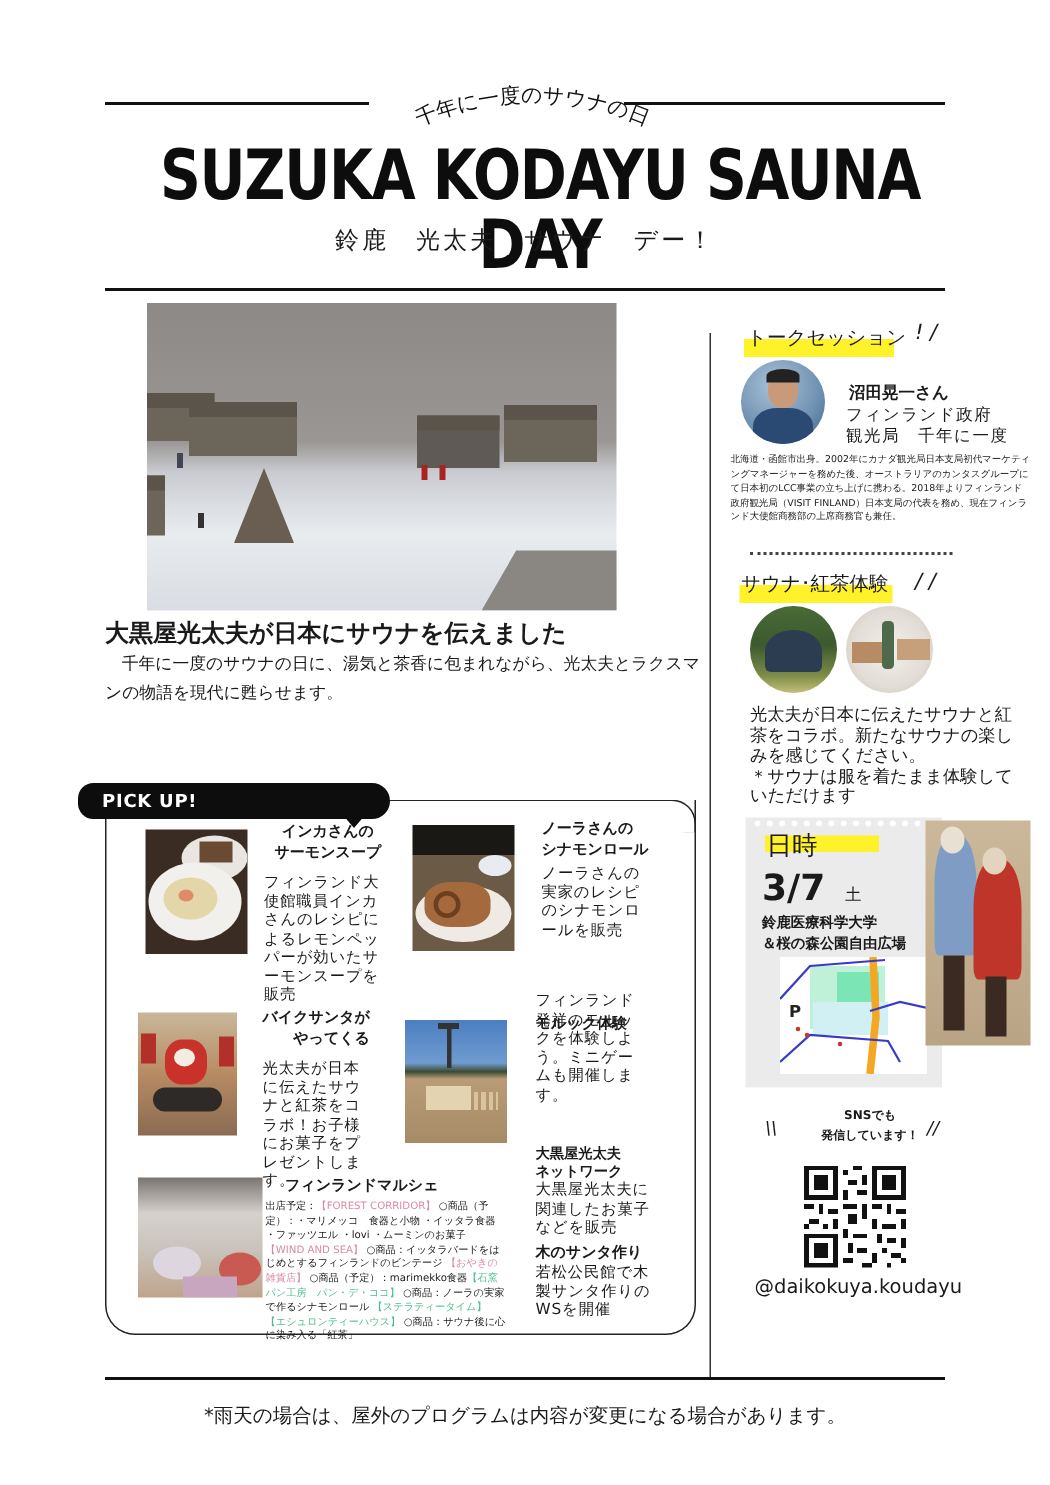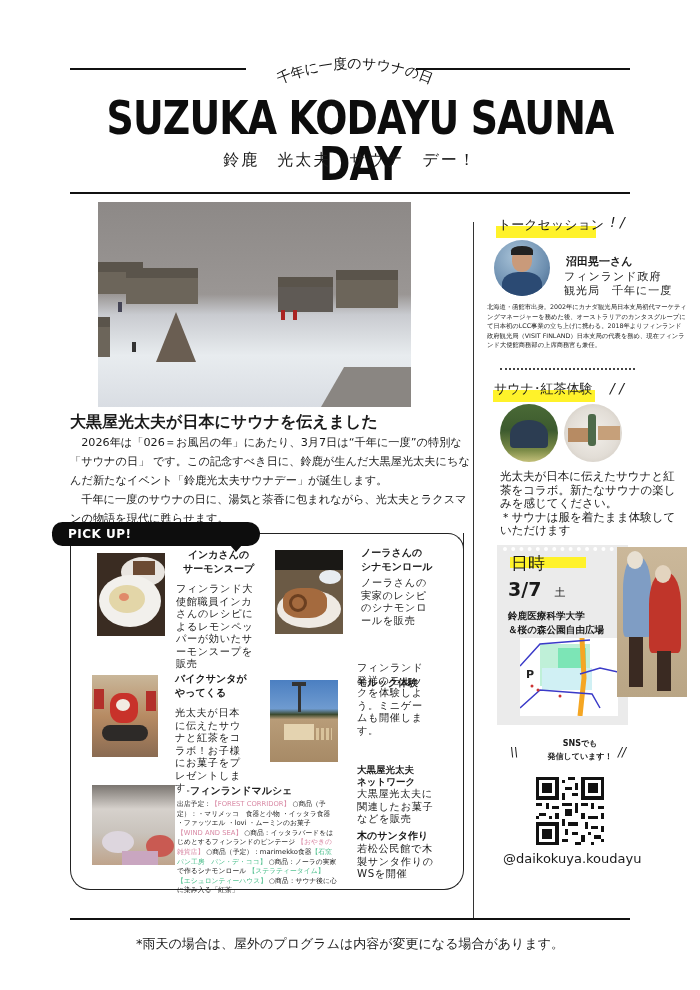--- a/index.html
+++ b/index.html
@@ -106,21 +106,20 @@
   <div class="cone" style="left:58px;top:110px;"></div>
   <div class="fig" style="left:20px;top:100px;background:#445;"></div>
   <div class="fig" style="left:183px;top:108px;background:#a22;"></div>
   <div class="fig" style="left:195px;top:108px;background:#a22;"></div>
   <div class="fig" style="left:34px;top:140px;background:#333;"></div>
   <div class="dark"></div>
 </div>
 
 <div class="sec-head">大黒屋光太夫が日本にサウナを伝えました</div>
 <div class="intro">
-  <p>2026年は「026＝お風呂の年」にあたり、3月7日は“千年に一度”の特別な「サウナの日」 です。この記念すべき日に、鈴鹿が生んだ大黒屋光太夫にちなんだ新たなイベント「鈴鹿光太夫サウナデー」が誕生します。</p>
   <p>千年に一度のサウナの日に、湯気と茶香に包まれながら、光太夫とラクスマンの物語を現代に甦らせます。</p>
 </div>
 
 <div class="pick-top"></div>
 <div class="pick-box"></div>
 <div class="pick-badge">PICK UP!</div>
 
 <div class="ph" style="left:97px;top:553px;width:68px;height:83px;background:#3a2c22;">
   <div style="position:absolute;left:24px;top:4px;width:44px;height:30px;border-radius:50%;background:#e9e5e0;"></div>
   <div style="position:absolute;left:36px;top:8px;width:22px;height:14px;background:#6b4a33;"></div>
@@ -143,21 +142,21 @@
 シナモンロール</div>
 <div class="pdesc" style="left:361px;top:577px;width:72px;">ノーラさんの実家のレシピのシナモンロールを販売</div>
 
 <div class="ph" style="left:92px;top:675px;width:66px;height:82px;background:linear-gradient(180deg,#c9b79a,#b78b63 50%,#8a6b52);">
   <div style="position:absolute;left:18px;top:18px;width:28px;height:30px;border-radius:40%;background:#c8322a;"></div>
   <div style="position:absolute;left:24px;top:24px;width:14px;height:12px;border-radius:50%;background:#f2ece2;"></div>
   <div style="position:absolute;left:10px;top:50px;width:46px;height:16px;border-radius:8px;background:#2d2a28;"></div>
   <div style="position:absolute;left:2px;top:14px;width:10px;height:20px;background:#b3302a;"></div>
   <div style="position:absolute;left:54px;top:16px;width:10px;height:20px;background:#b3302a;"></div>
 </div>
-<div class="ptitle" style="left:175px;top:672px;white-space:pre;">バイクサンタが
+<div class="ptitle" style="left:175px;top:672px;white-space:pre;text-align:right;">バイクサンタが
 やってくる</div>
 <div class="pdesc" style="left:175px;top:707px;width:72px;">光太夫が日本に伝えたサウナと紅茶をコラボ！お子様にお菓子をプレゼントします。</div>
 
 <div class="ph" style="left:270px;top:680px;width:68px;height:82px;background:linear-gradient(180deg,#4b7fc1 0%,#6f9bd0 35%,#3c4a2f 42%,#b89c78 48%,#a78a66 100%);">
   <div style="position:absolute;left:28px;top:4px;width:3px;height:28px;background:#333;"></div>
   <div style="position:absolute;left:22px;top:2px;width:14px;height:4px;background:#333;"></div>
   <div style="position:absolute;left:14px;top:44px;width:30px;height:16px;background:#e4d3b0;"></div>
   <div style="position:absolute;left:46px;top:48px;width:16px;height:12px;background:repeating-linear-gradient(90deg,#d9c39c 0 3px,transparent 3px 5px);"></div>
 </div>
 <div class="ptitle" style="left:357px;top:676px;">モルック体験</div>
@@ -207,21 +206,21 @@
 </div>
 <div class="r-desc" style="white-space:pre-line;">光太夫が日本に伝えたサウナと紅茶をコラボ。新たなサウナの楽しみを感じてください。
 ＊サウナは服を着たまま体験していただけます</div>
 
 <div class="event-card">
   <div class="perf"></div>
 </div>
 <div class="hl" style="left:510px;top:557px;width:76px;height:11px;"></div>
 <div class="abs" style="left:511px;top:552px;font-size:17px;">日時</div>
 <div class="abs" style="left:508px;top:578px;">
-  <span style="font-size:19px;font-weight:700;">3/7</span>
+  <span style="font-size:24px;font-weight:700;">3/7</span>
   <span style="font-size:11px;margin-left:8px;">土</span>
 </div>
 <div class="abs" style="left:508px;top:609px;font-size:9.6px;font-weight:700;line-height:14px;">
   <div>鈴鹿医療科学大学</div>
   <div>＆桜の森公園自由広場</div>
 </div>
 <div class="map">
   <svg width="98" height="78" viewBox="0 0 98 78">
     <rect x="20" y="6" width="50" height="42" fill="#bff0d8"></rect>
     <rect x="38" y="10" width="28" height="26" fill="#5fe0a8" opacity="0.7"></rect>

